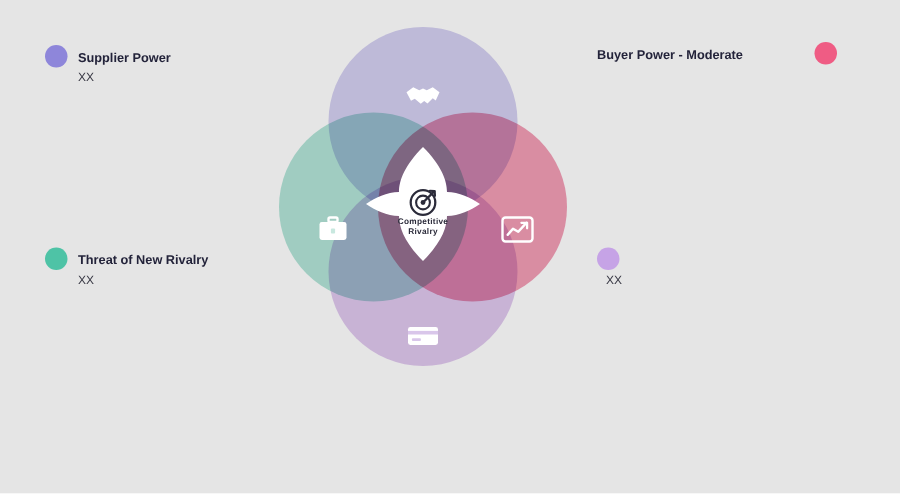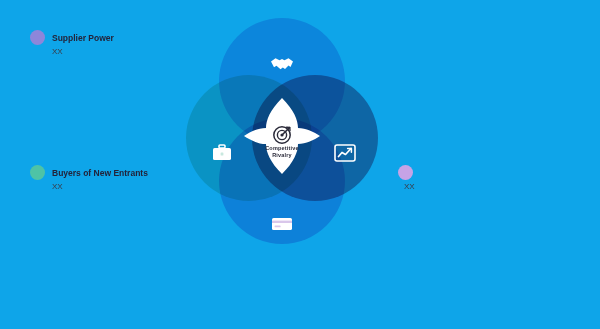--- a/index.html
+++ b/index.html
@@ -7,21 +7,21 @@
     margin: 0; padding: 0;
     width: 600px; height: 329px;
     background: #ffffff;
     font-family: "Liberation Sans", sans-serif;
     overflow: hidden;
   }
   #page {
     position: relative;
     width: 600px;
     height: 329px;
-    background: #0ea5e9;
+    background: #e5e5e5;
   }
 
   
   #venn {
     position: absolute;
     left: 186px;
     top: 18px;
     width: 192px;
     height: 230px;
   }
@@ -187,25 +187,31 @@
     <div class="row">
       <span class="dot" style="background:#8e86da"></span>
       <span class="title">Supplier Power</span>
     </div>
     <div class="sub">XX</div>
   </div>
 
   <div class="legend" id="legend-entrants">
     <div class="row">
       <span class="dot" style="background:#4ec3a6"></span>
-      <span class="title">Buyers of New Entrants</span>
+      <span class="title">Threat of New Rivalry</span>
     </div>
     <div class="sub">XX</div>
   </div>
 
+  <div class="legend right-side" id="legend-buyer">
+    <div class="row">
+      <span class="title">Buyer Power - Moderate</span>
+      <span class="dot" style="background:#ef5c84"></span>
+    </div>
+  </div>
 
   <div class="legend right-side" id="legend-substitutes">
     <div class="row">
       <span class="dot" style="background:#c6a3e6"></span>
     </div>
     <div class="sub">XX</div>
   </div>
 
 </div>
 

